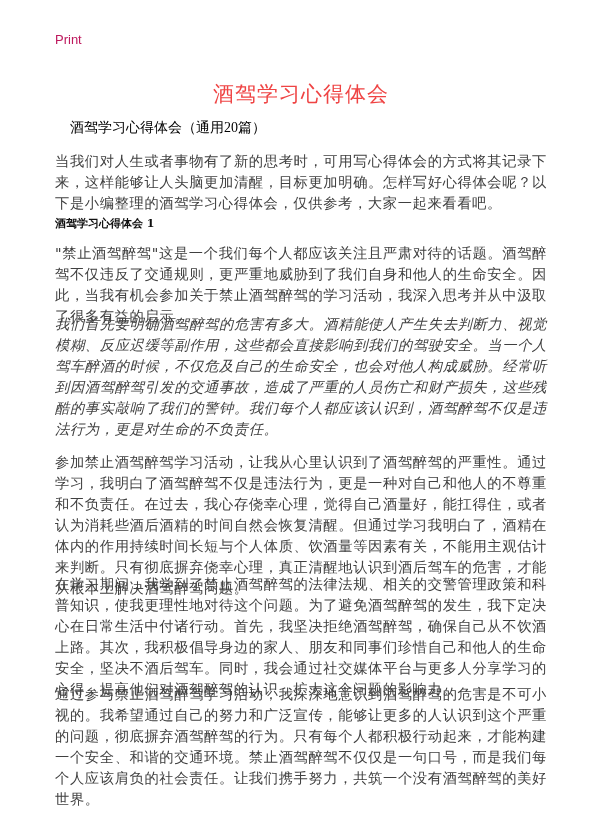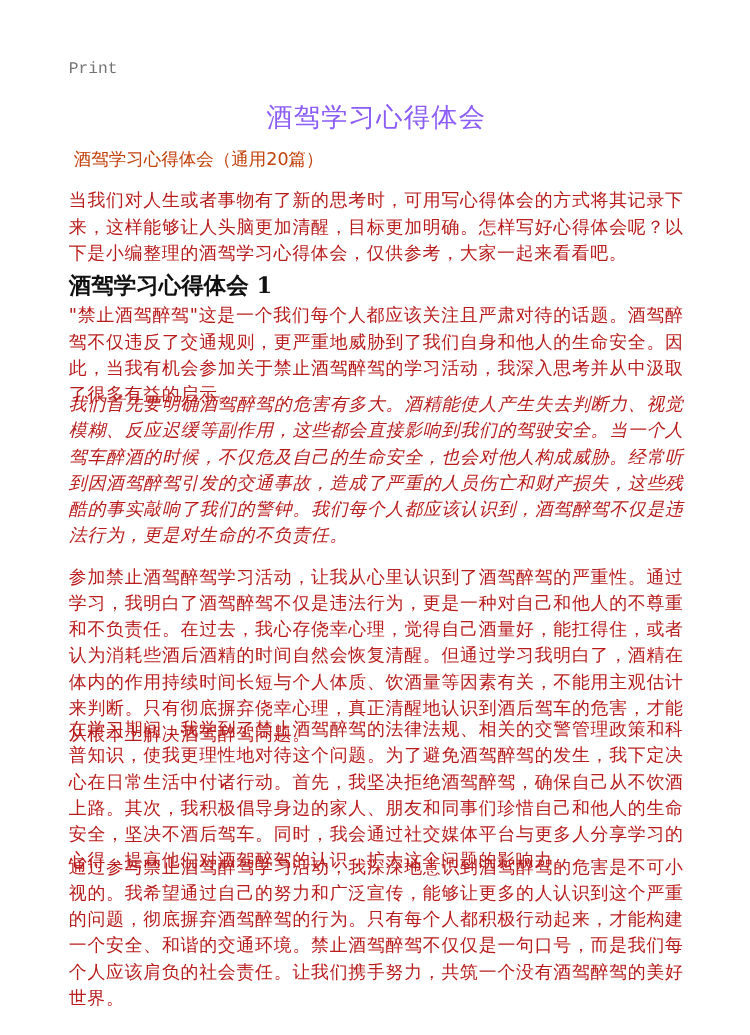--- a/index.html
+++ b/index.html
@@ -17,62 +17,63 @@
   }
   .page {
     position: absolute;
     left: 55px;
     top: 0;
     width: 492px;
   }
   .print-label {
     position: absolute;
     left: 0;
-    top: 47px;
-    font-family: Liberation Mono, monospace;
+    top: 32px;
+    font-family: Liberation Sans, sans-serif;
     font-size: 13px;
-    color: #737373;
+    color: #be185d;
   }
   .doc-title {
     position: absolute;
     left: 0;
     top: 80px;
     width: 492px;
     text-align: center;
     font-size: 21px;
     font-weight: normal;
     letter-spacing: 1px;
-    color: #8b5cf6;
+    color: #ef4444;
     margin: 0;
   }
   .subtitle {
     position: absolute;
-    left: 4px;
+    left: 15px;
     top: 119px;
     font-size: 14px;
-    color: #c2410c;
+    color: #000000;
+    font-family: Liberation Serif, serif;
   }
   .body-text {
     position: absolute;
     left: 0;
     width: 492px;
     font-size: 14.3px;
     line-height: 21px;
-    color: #b91c1c;
+    color: #404040;
     margin: 0;
     text-align: justify;
     word-break: break-all;
     letter-spacing: 0.6px;
   }
   .section-heading {
     position: absolute;
     left: 0;
     font-family: "DejaVu Serif", "Liberation Serif", serif;
     font-weight: bold;
-    font-size: 18px;
+    font-size: 11px;
     color: #111;
     margin: 0;
   }
   .p-intro { top: 151px; }
   .h-1 { top: 216px; }
   .p-1 { top: 243px; }
   .p-2 { top: 314px; font-style: italic; }
   .p-3 { top: 452px; }
   .p-4 { top: 574px; }
   .p-5 { top: 667px; margin-top: 17px; }

